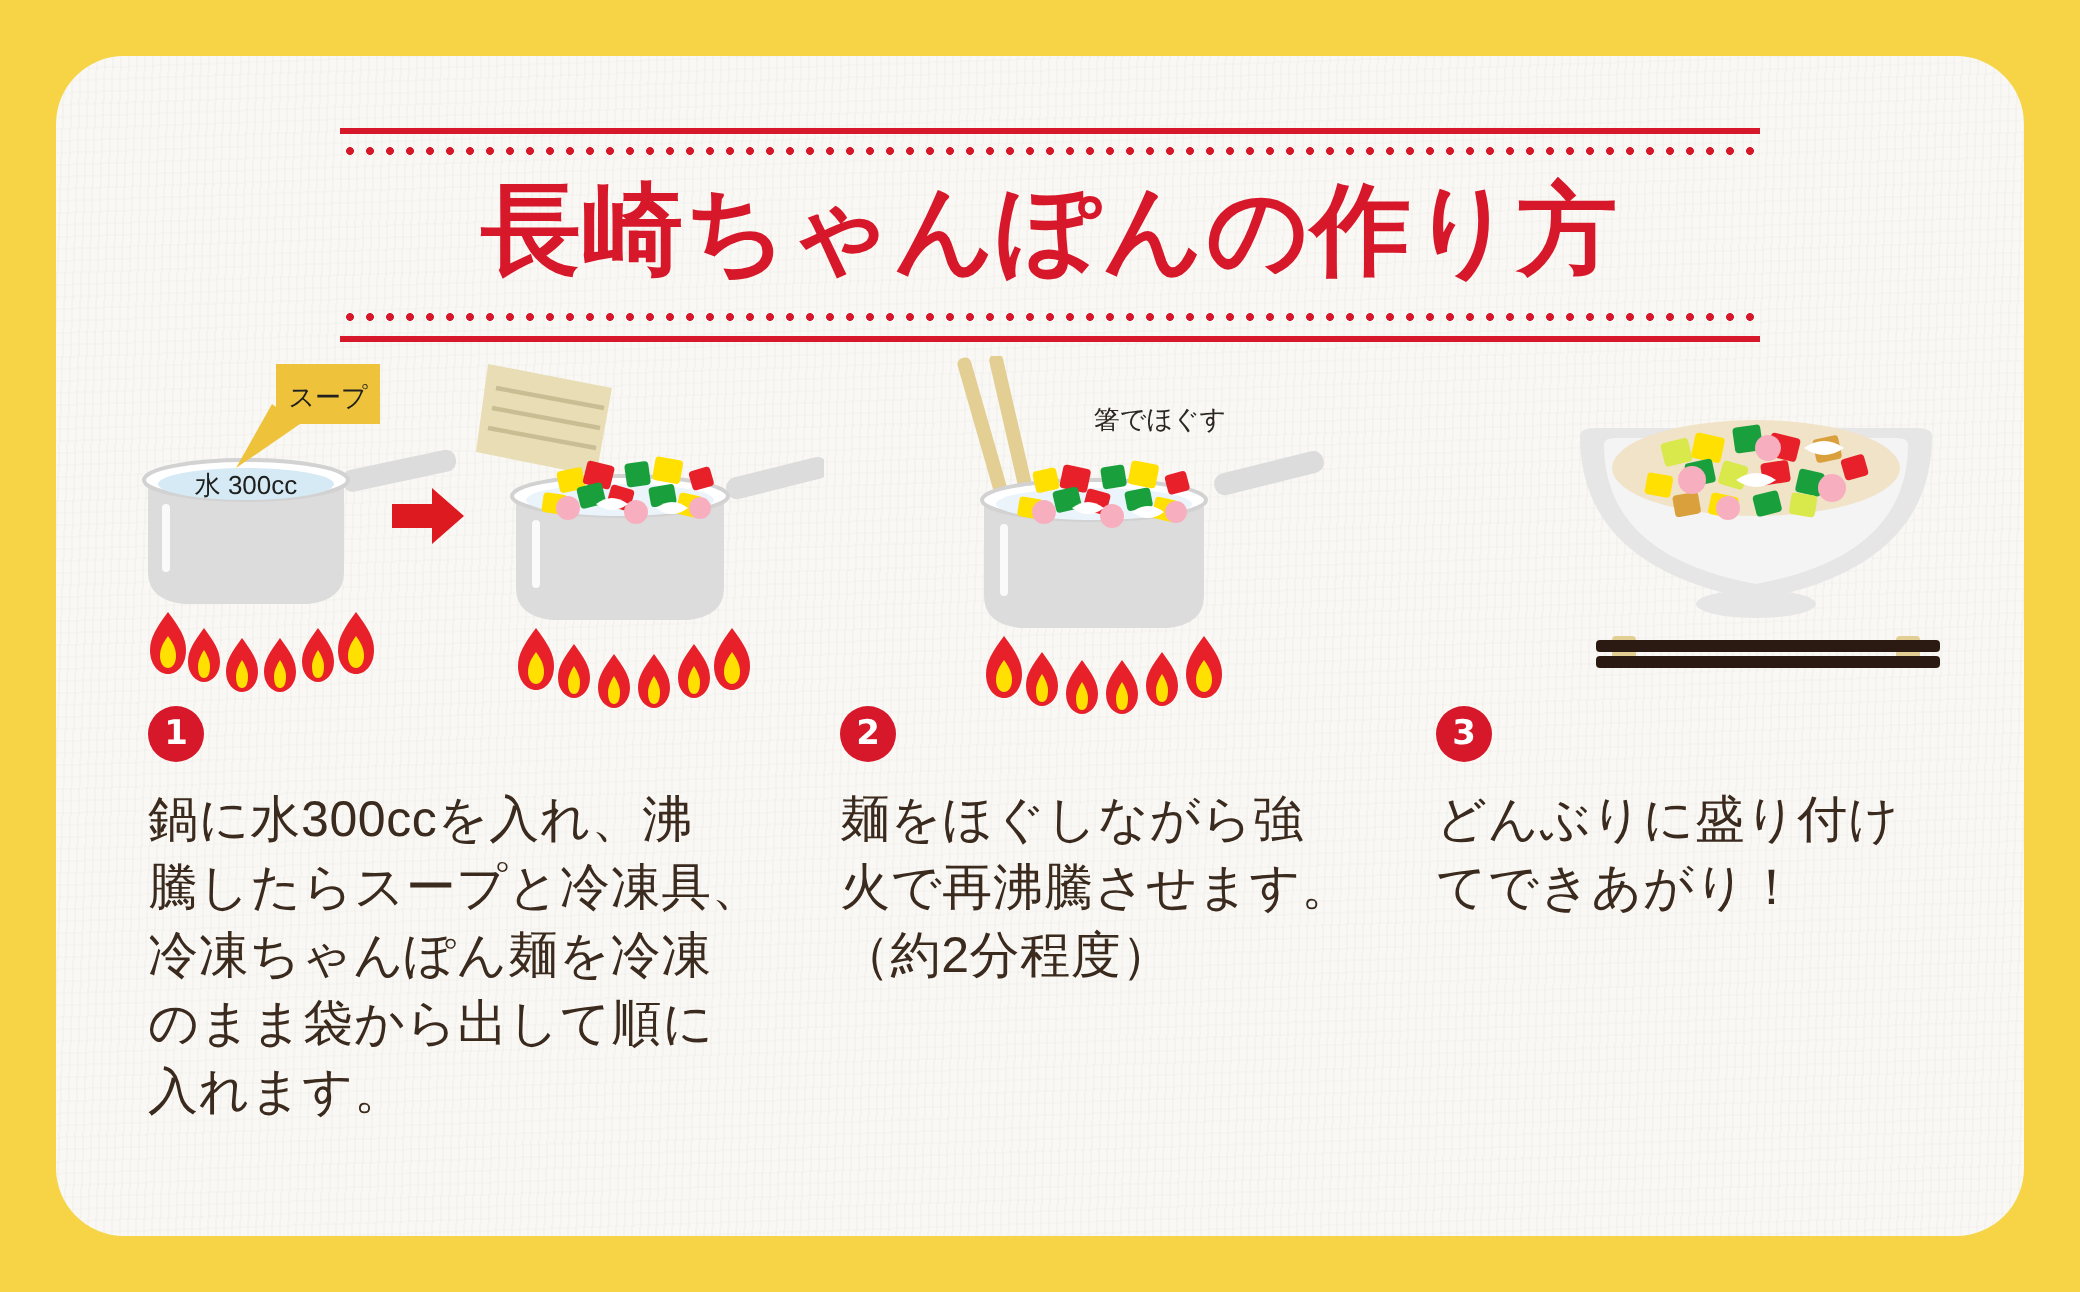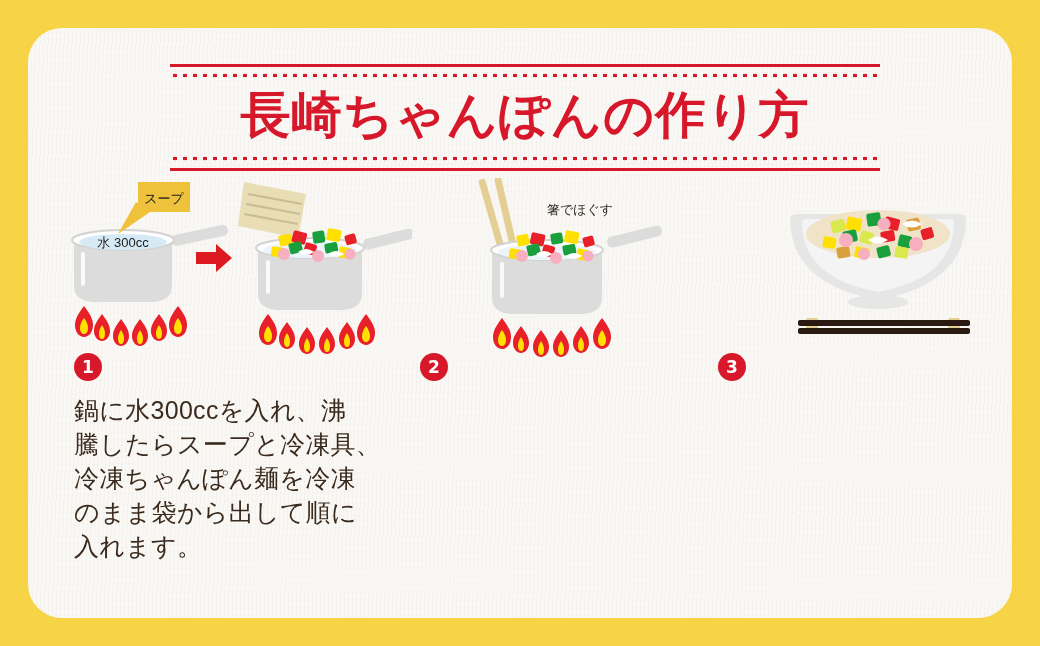--- a/index.html
+++ b/index.html
@@ -389,22 +389,27 @@
         <div class="step-badge">1</div>
         <div class="step-text">鍋に水300ccを入れ、沸
 騰したらスープと冷凍具、
 冷凍ちゃんぽん麺を冷凍
 のまま袋から出して順に
 入れます。</div>
       </div>
 
       <div class="step" id="step-2">
         <div class="step-badge">2</div>
+        <div class="step-text">麺をほぐしながら強
+火で再沸騰させます。
+（約2分程度）</div>
       </div>
 
       <div class="step" id="step-3">
         <div class="step-badge">3</div>
+        <div class="step-text">どんぶりに盛り付け
+てできあがり！</div>
       </div>
 
     </div>
 
   </div>
 </div>
 
 </body></html>

